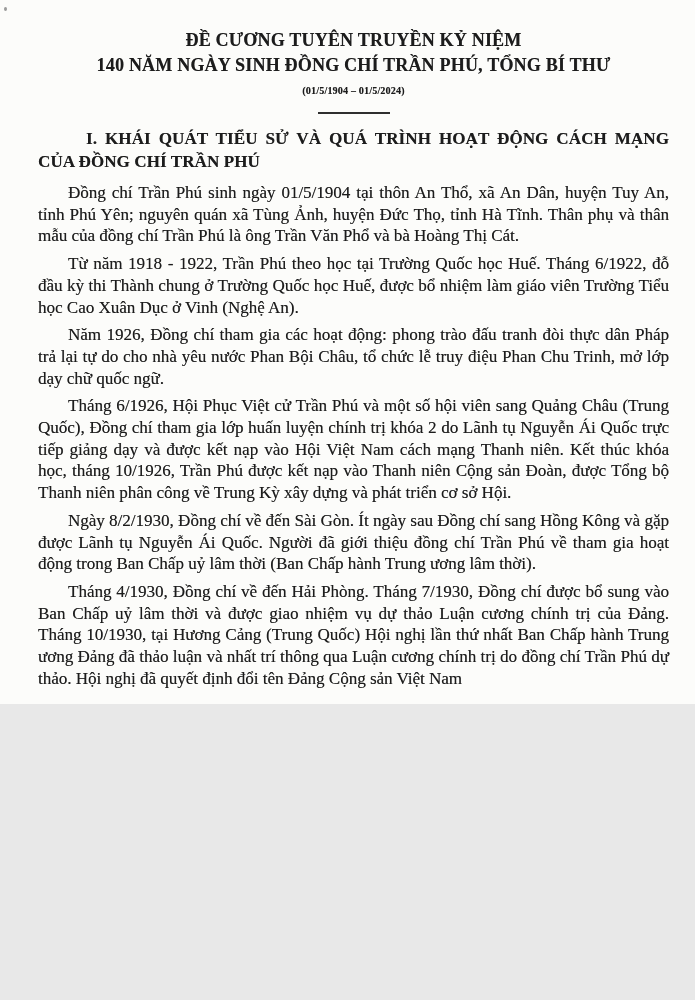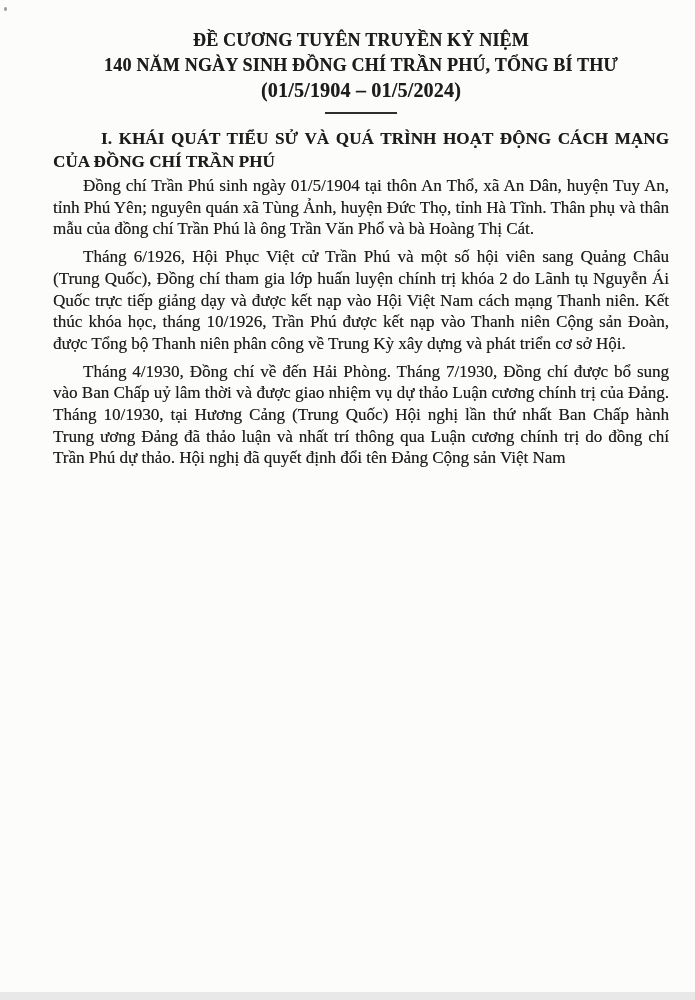--- a/index.html
+++ b/index.html
@@ -3,28 +3,28 @@
 <meta charset="utf-8">
 <style>
   html, body {
     margin: 0;
     padding: 0;
     background: #e8e8e8;
   }
   .page {
     position: relative;
     width: 695px;
-    height: 992px;
+    height: 704px;
     margin: 0 auto;
     background: var(--paper, #fcfcfa);
     overflow: hidden;
     font-family: "Liberation Serif", "DejaVu Serif", serif;
     color: var(--ink, #1c1c1c);
     box-sizing: border-box;
-    padding: 28px 26px 0 53px;
+    padding: 28px 26px 0 38px;
     text-shadow: 0.2px 0.2px 0.55px rgba(25,25,25,0.55);
   }
   .scan-speck {
     position: absolute;
     left: 4px;
     top: 7px;
     width: 3px;
     height: 4px;
     background: #4a4a4a;
     border-radius: 50%;
@@ -32,37 +32,37 @@
     text-shadow: none;
   }
   .title-block {
     text-align: center;
     font-weight: bold;
     font-size: 18px;
     line-height: 25px;
     letter-spacing: 0.2px;
   }
   .title-line { white-space: nowrap; }
-  .title-date { font-size: 20px; }
+  .title-date { font-size: 10px; }
   .separator {
     width: 72px;
     height: 2px;
     background: #2e2e2e;
     margin: 9px auto 0 auto;
   }
   .section-heading {
     margin: 14px 0 0 0;
     font-weight: bold;
     font-size: 17px;
     line-height: 22.5px;
     text-indent: 48px;
     text-align: justify;
     letter-spacing: 0.1px;
   }
-  .body-text { margin-top: 2px; }
+  .body-text { margin-top: 9px; }
   .body-text p {
     margin: 0 0 6px 0;
     font-size: 17px;
     line-height: 21.7px;
     text-indent: 30px;
     text-align: justify;
   }
 </style>
 </head>
 <body>
@@ -75,16 +75,19 @@
     <div class="title-line">140 NĂM NGÀY SINH ĐỒNG CHÍ TRẦN PHÚ, TỔNG BÍ THƯ</div>
     <div class="title-line title-date">(01/5/1904 – 01/5/2024)</div>
   </div>
 
   <div class="separator"></div>
 
   <h2 class="section-heading">I. KHÁI QUÁT TIỂU SỬ VÀ QUÁ TRÌNH HOẠT ĐỘNG CÁCH MẠNG CỦA ĐỒNG CHÍ TRẦN PHÚ</h2>
 
   <div class="body-text">
     <p>Đồng chí Trần Phú sinh ngày 01/5/1904 tại thôn An Thổ, xã An Dân, huyện Tuy An, tỉnh Phú Yên; nguyên quán xã Tùng Ảnh, huyện Đức Thọ, tỉnh Hà Tĩnh. Thân phụ và thân mẫu của đồng chí Trần Phú là ông Trần Văn Phổ và bà Hoàng Thị Cát.</p>
+    <p>Từ năm 1918 - 1922, Trần Phú theo học tại Trường Quốc học Huế. Tháng 6/1922, đỗ đầu kỳ thi Thành chung ở Trường Quốc học Huế, được bổ nhiệm làm giáo viên Trường Tiểu học Cao Xuân Dục ở Vinh (Nghệ An).</p>
+    <p>Năm 1926, Đồng chí tham gia các hoạt động: phong trào đấu tranh đòi thực dân Pháp trả lại tự do cho nhà yêu nước Phan Bội Châu, tổ chức lễ truy điệu Phan Chu Trinh, mở lớp dạy chữ quốc ngữ.</p>
     <p>Tháng 6/1926, Hội Phục Việt cử Trần Phú và một số hội viên sang Quảng Châu (Trung Quốc), Đồng chí tham gia lớp huấn luyện chính trị khóa 2 do Lãnh tụ Nguyễn Ái Quốc trực tiếp giảng dạy và được kết nạp vào Hội Việt Nam cách mạng Thanh niên. Kết thúc khóa học, tháng 10/1926, Trần Phú được kết nạp vào Thanh niên Cộng sản Đoàn, được Tổng bộ Thanh niên phân công về Trung Kỳ xây dựng và phát triển cơ sở Hội.</p>
+    <p>Ngày 8/2/1930, Đồng chí về đến Sài Gòn. Ít ngày sau Đồng chí sang Hồng Kông và gặp được Lãnh tụ Nguyễn Ái Quốc. Người đã giới thiệu đồng chí Trần Phú về tham gia hoạt động trong Ban Chấp uỷ lâm thời (Ban Chấp hành Trung ương lâm thời).</p>
     <p>Tháng 4/1930, Đồng chí về đến Hải Phòng. Tháng 7/1930, Đồng chí được bổ sung vào Ban Chấp uỷ lâm thời và được giao nhiệm vụ dự thảo Luận cương chính trị của Đảng. Tháng 10/1930, tại Hương Cảng (Trung Quốc) Hội nghị lần thứ nhất Ban Chấp hành Trung ương Đảng đã thảo luận và nhất trí thông qua Luận cương chính trị do đồng chí Trần Phú dự thảo. Hội nghị đã quyết định đổi tên Đảng Cộng sản Việt Nam</p>
   </div>
 </div>
 
 </body></html>

